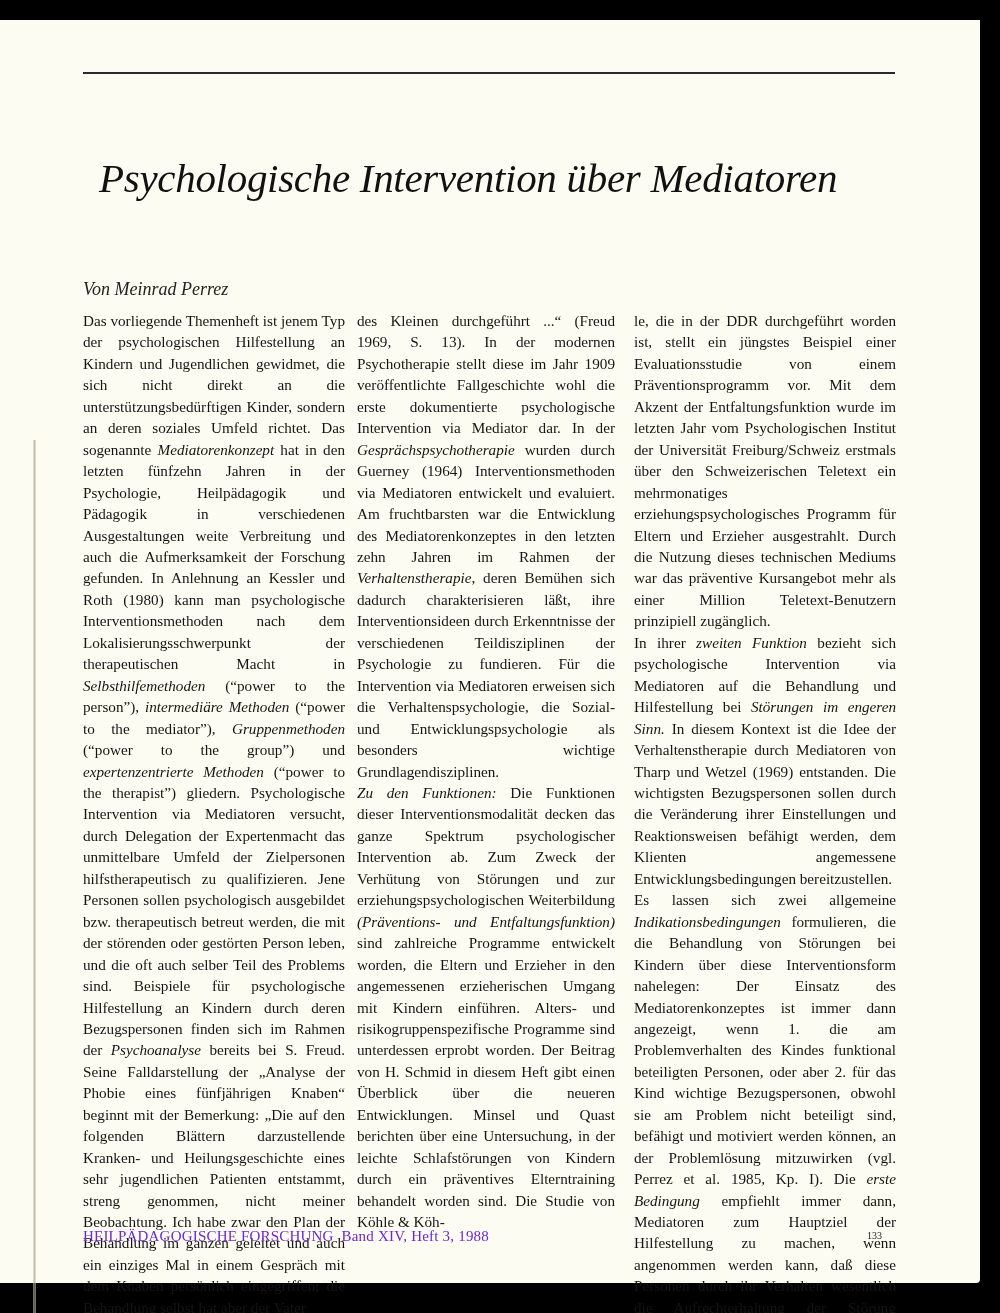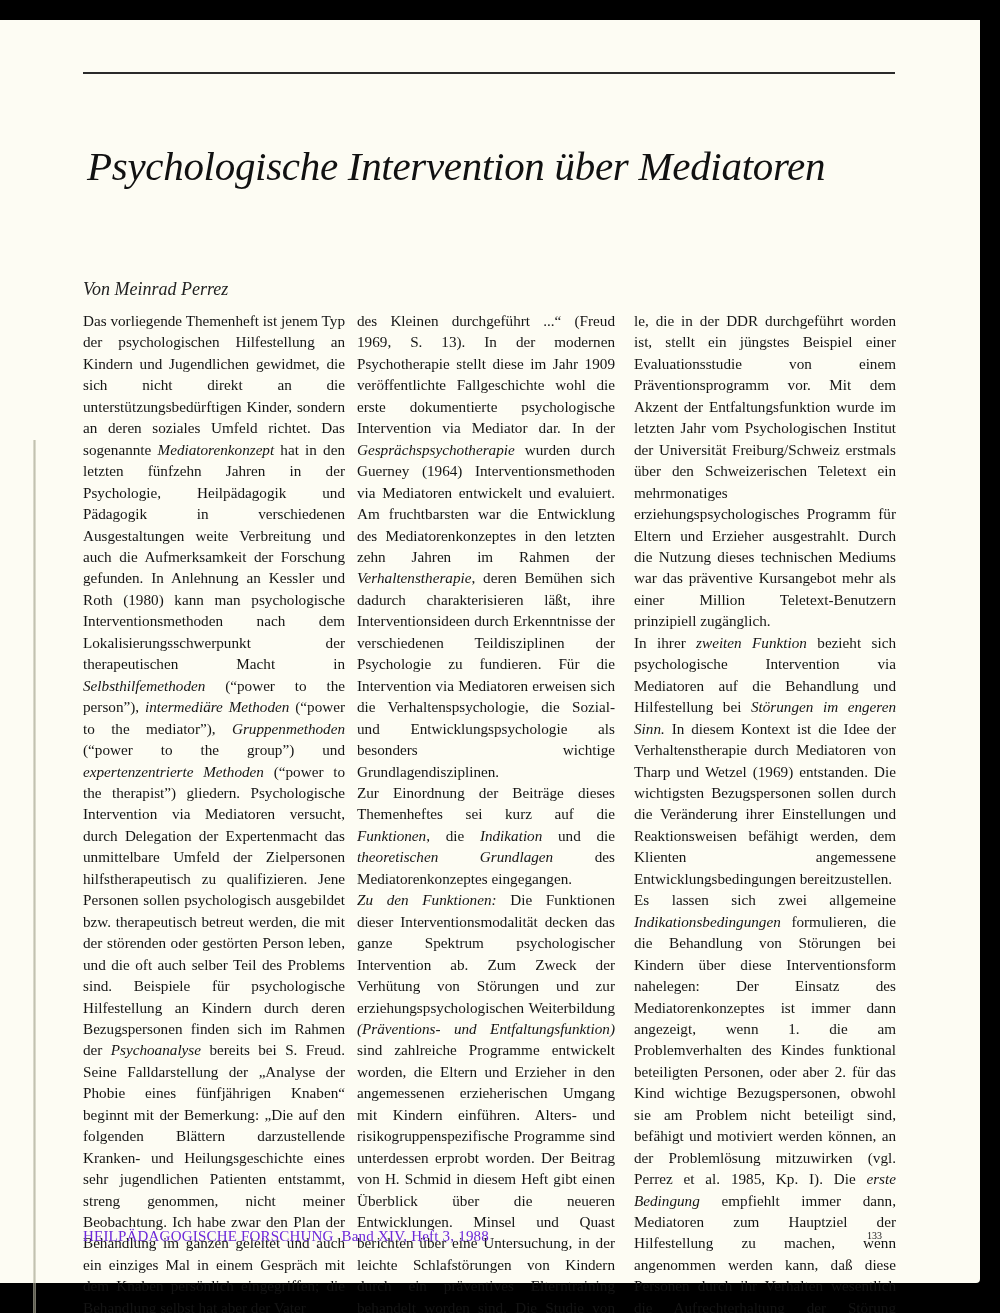--- a/index.html
+++ b/index.html
@@ -12,21 +12,21 @@
     background: #fdfcf3; border-bottom-right-radius: 4px;
   }
   .gutter-shadow {
     position: absolute; left: 33px; top: 420px; width: 3px; height: 900px;
     background: linear-gradient(to right, #d8d6c4, #9a9a84, #d8d6c4); opacity: 0.6;
   }
   .rule {
     position: absolute; left: 83px; top: 52px; width: 812px; height: 2px; background: #2a2a2a;
   }
   .title {
-    position: absolute; left: 83px; top: 120px; margin: 4px;
+    position: absolute; left: 83px; top: 120px; margin: 16px;
     font-style: italic; font-weight: normal; font-size: 41px; line-height: 45px; color: #111;
     letter-spacing: -0.3px;
   }
   .title span { display: block; }
   .byline {
     position: absolute; left: 83px; top: 215px; font-style: italic; font-size: 18px; color: #222; margin-top: 44px;
   }
   .col {
     position: absolute; top: 290px; color: #141414;
     font-size: 15.2px; line-height: 21.45px; text-align: justify;
@@ -53,21 +53,20 @@
   <h1 class="title">
     <span>Psychologische Intervention über Mediatoren</span>
   </h1>
   <div class="byline">Von Meinrad Perrez</div>
 
   <div class="col col1">
       <p><span>Das vorliegende Themenheft ist jenem Typ der psychologischen Hilfestellung an Kindern und Jugendlichen gewidmet, die sich nicht direkt an die unterstützungsbedürftigen Kinder, sondern an deren soziales Umfeld richtet. Das sogenannte </span><em>Mediatorenkonzept</em><span> hat in den letzten fünfzehn Jahren in der Psychologie, Heilpädagogik und Pädagogik in verschiedenen Ausgestaltungen weite Verbreitung und auch die Aufmerksamkeit der Forschung gefunden. In Anlehnung an Kessler und Roth (1980) kann man psychologische Interventionsmethoden nach dem Lokalisierungsschwerpunkt der therapeutischen Macht in </span><em>Selbsthilfemethoden</em><span> (“power to the person”), </span><em>intermediäre Methoden</em><span> (“power to the mediator”), </span><em>Gruppenmethoden</em><span> (“power to the group”) und </span><em>expertenzentrierte Methoden</em><span> (“power to the therapist”) gliedern. Psychologische Intervention via Mediatoren versucht, durch Delegation der Expertenmacht das unmittelbare Umfeld der Zielpersonen hilfstherapeutisch zu qualifizieren. Jene Personen sollen psychologisch ausgebildet bzw. therapeutisch betreut werden, die mit der störenden oder gestörten Person leben, und die oft auch selber Teil des Problems sind. Beispiele für psychologische Hilfestellung an Kindern durch deren Bezugspersonen finden sich im Rahmen der </span><em>Psychoanalyse</em><span> bereits bei S. Freud. Seine Falldarstellung der „Analyse der Phobie eines fünfjährigen Knaben“ beginnt mit der Bemerkung: „Die auf den folgenden Blättern darzustellende Kranken- und Heilungsgeschichte eines sehr jugendlichen Patienten entstammt, streng genommen, nicht meiner Beobachtung. Ich habe zwar den Plan der Behandlung im ganzen geleitet und auch ein einziges Mal in einem Gespräch mit dem Knaben persönlich eingegriffen; die Behandlung selbst hat aber der Vater</span></p>
     </div>
   <div class="col col2">
       <p><span>des Kleinen durchgeführt ...“ (Freud 1969, S. 13). In der modernen Psychotherapie stellt diese im Jahr 1909 veröffentlichte Fallgeschichte wohl die erste dokumentierte psychologische Intervention via Mediator dar. In der </span><em>Gesprächspsychotherapie</em><span> wurden durch Guerney (1964) Interventionsmethoden via Mediatoren entwickelt und evaluiert. Am fruchtbarsten war die Entwicklung des Mediatorenkonzeptes in den letzten zehn Jahren im Rahmen der </span><em>Verhaltenstherapie</em><span>, deren Bemühen sich dadurch charakterisieren läßt, ihre Interventionsideen durch Erkenntnisse der verschiedenen Teildisziplinen der Psychologie zu fundieren. Für die Intervention via Mediatoren erweisen sich die Verhaltenspsychologie, die Sozial- und Entwicklungspsychologie als besonders wichtige Grundlagendisziplinen.</span></p>
-      <p><span>Zur Einordnung der Beiträge dieses Themenheftes sei kurz auf die </span><em>Funktionen</em><span>, die </span><em>Indikation</em><span> und die </span><em>theoretischen Grundlagen</em><span> des Mediatorenkonzeptes eingegangen.</span></p>
       <p><em>Zu den Funktionen:</em><span> Die Funktionen dieser Interventionsmodalität decken das ganze Spektrum psychologischer Intervention ab. Zum Zweck der Verhütung von Störungen und zur erziehungspsychologischen Weiterbildung </span><em>(Präventions- und Entfaltungsfunktion)</em><span> sind zahlreiche Programme entwickelt worden, die Eltern und Erzieher in den angemessenen erzieherischen Umgang mit Kindern einführen. Alters- und risikogruppenspezifische Programme sind unterdessen erprobt worden. Der Beitrag von H. Schmid in diesem Heft gibt einen Überblick über die neueren Entwicklungen. Minsel und Quast berichten über eine Untersuchung, in der leichte Schlafstörungen von Kindern durch ein präventives Elterntraining behandelt worden sind. Die Studie von Köhle &amp; Köh-</span></p>
     </div>
   <div class="col col3">
       <p><span>le, die in der DDR durchgeführt worden ist, stellt ein jüngstes Beispiel einer Evaluationsstudie von einem Präventionsprogramm vor. Mit dem Akzent der Entfaltungsfunktion wurde im letzten Jahr vom Psychologischen Institut der Universität Freiburg/Schweiz erstmals über den Schweizerischen Teletext ein mehrmonatiges erziehungspsychologisches Programm für Eltern und Erzieher ausgestrahlt. Durch die Nutzung dieses technischen Mediums war das präventive Kursangebot mehr als einer Million Teletext-Benutzern prinzipiell zugänglich.</span></p>
       <p><span>In ihrer </span><em>zweiten Funktion</em><span> bezieht sich psychologische Intervention via Mediatoren auf die Behandlung und Hilfestellung bei </span><em>Störungen im engeren Sinn.</em><span> In diesem Kontext ist die Idee der Verhaltenstherapie durch Mediatoren von Tharp und Wetzel (1969) entstanden. Die wichtigsten Bezugspersonen sollen durch die Veränderung ihrer Einstellungen und Reaktionsweisen befähigt werden, dem Klienten angemessene Entwicklungsbedingungen bereitzustellen.</span></p>
       <p><span>Es lassen sich zwei allgemeine </span><em>Indikationsbedingungen</em><span> formulieren, die die Behandlung von Störungen bei Kindern über diese Interventionsform nahelegen: Der Einsatz des Mediatorenkonzeptes ist immer dann angezeigt, wenn 1. die am Problemverhalten des Kindes funktional beteiligten Personen, oder aber 2. für das Kind wichtige Bezugspersonen, obwohl sie am Problem nicht beteiligt sind, befähigt und motiviert werden können, an der Problemlösung mitzuwirken (vgl. Perrez et al. 1985, Kp. I). Die </span><em>erste Bedingung</em><span> empfiehlt immer dann, Mediatoren zum Hauptziel der Hilfestellung zu machen, wenn angenommen werden kann, daß diese Personen durch ihr Verhalten wesentlich die Aufrechterhaltung der Störung mitbedingen, vorausgesetzt, daß sie zur Mitarbeit zu bewegen sind.</span></p>
     </div>
 
   <div class="footer-journal">
     <span>HEILPÄDAGOGISCHE FORSCHUNG</span>&nbsp;&nbsp;<span>Band XIV, Heft 3, 1988</span>

